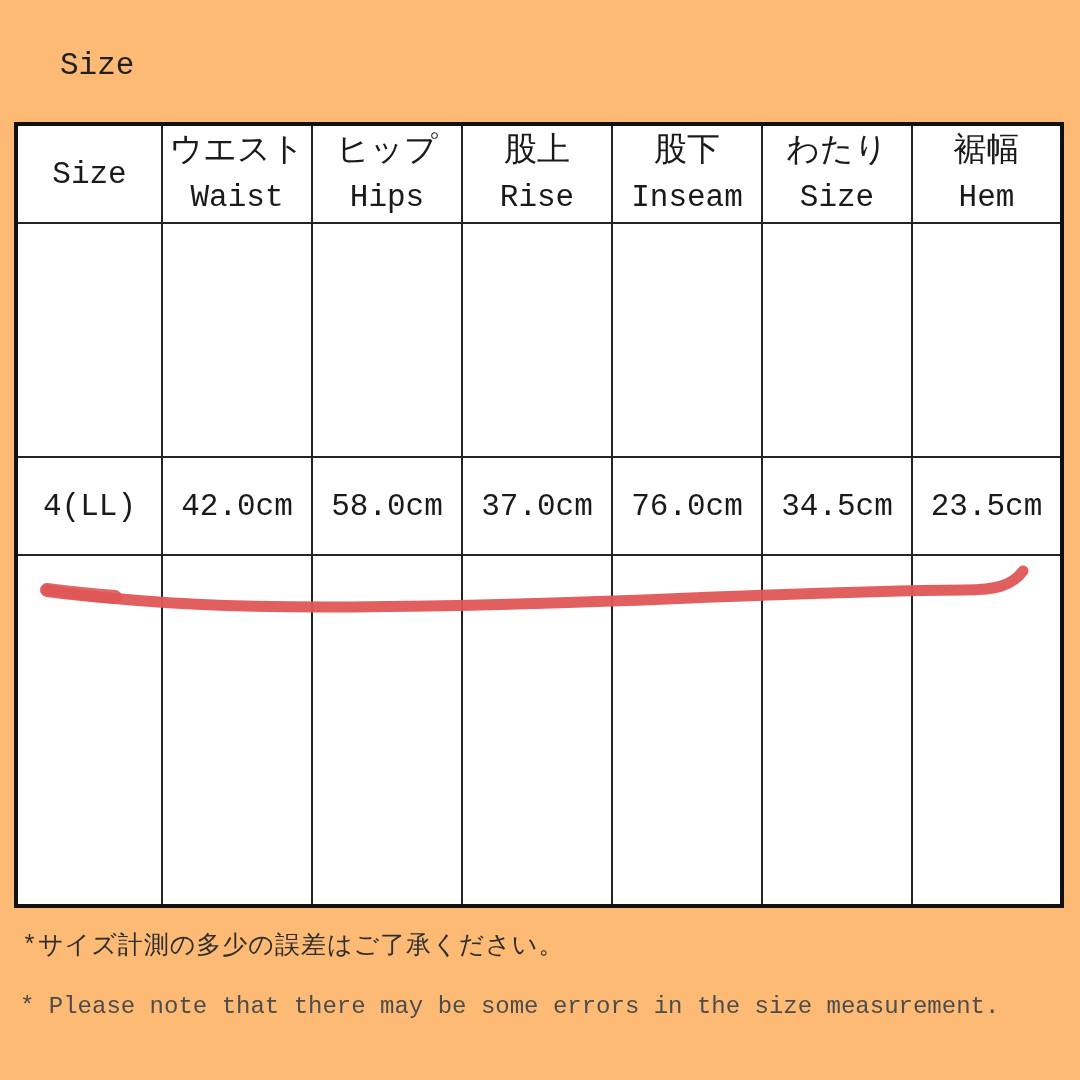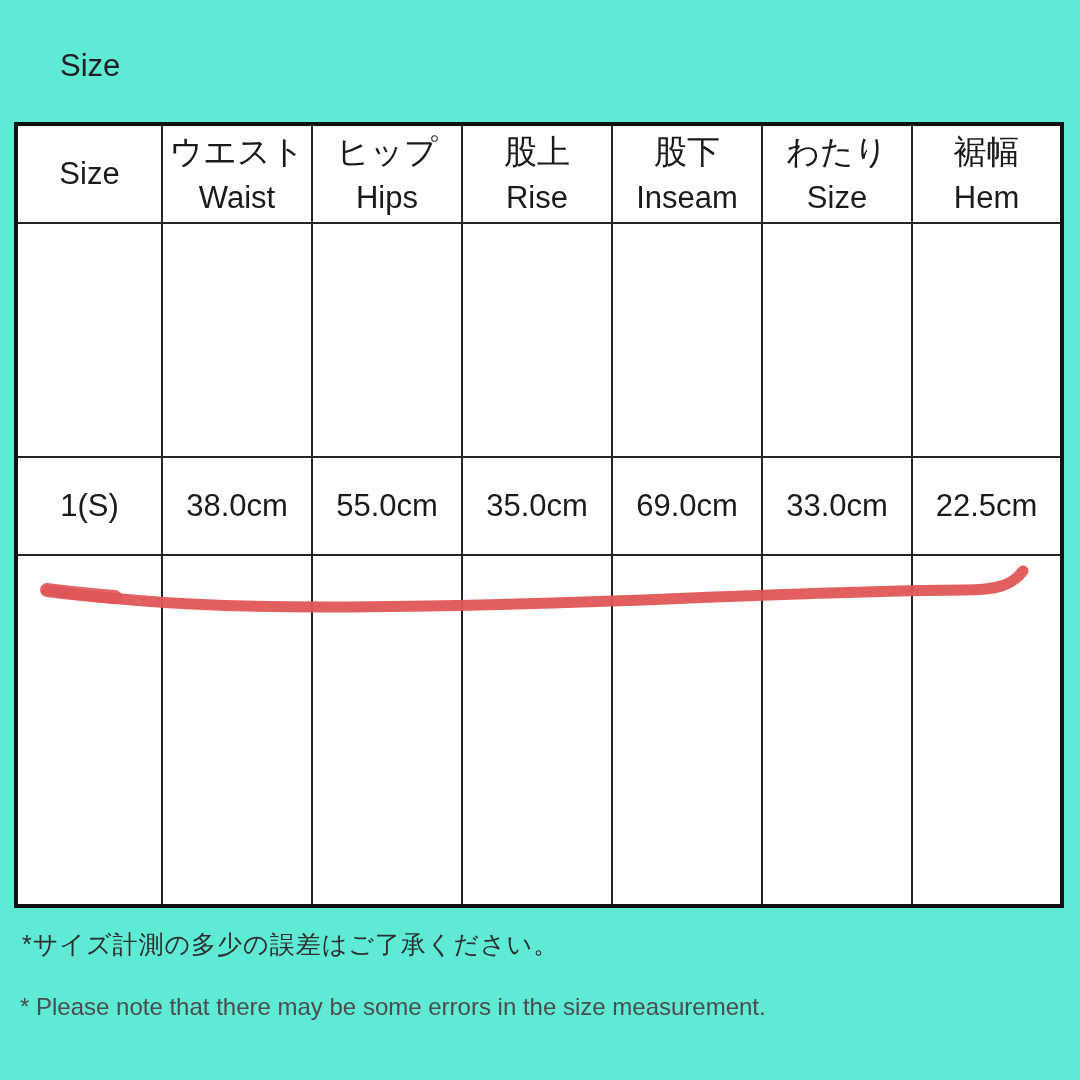--- a/index.html
+++ b/index.html
@@ -5,22 +5,23 @@
   html, body {
     margin: 0;
     padding: 0;
     background: #ffffff;
     font-family: "Liberation Sans", "DejaVu Sans", sans-serif;
   }
   .page {
     position: relative;
     width: 1080px;
     height: 1080px;
-    background: #5eead4;
+    background: #fdba74;
     overflow: hidden;
+    font-family: Liberation Mono, monospace;
   }
   .title {
     position: absolute;
     left: 60px;
     top: 48px;
     margin: 0;
     font-size: 31px;
     font-weight: 400;
     color: #1f1f1f;
   }
@@ -152,32 +153,32 @@
         <td class="slash"></td>
         <td class="slash"></td>
         <td class="slash"></td>
         <td class="slash"></td>
         <td class="slash"></td>
         <td class="slash"></td>
         <td class="slash"></td>
       </tr>
 
 
+
+
+
       <tr class="data-row">
-        <td>1(S)</td>
-        <td>38.0cm</td>
-        <td>55.0cm</td>
-        <td>35.0cm</td>
-        <td>69.0cm</td>
-        <td>33.0cm</td>
-        <td>22.5cm</td>
-      </tr>
-
-
-
+        <td>4(LL)</td>
+        <td>42.0cm</td>
+        <td>58.0cm</td>
+        <td>37.0cm</td>
+        <td>76.0cm</td>
+        <td>34.5cm</td>
+        <td>23.5cm</td>
+      </tr>
 
       <tr class="slash-row">
         <td class="slash"></td>
         <td class="slash"></td>
         <td class="slash"></td>
         <td class="slash"></td>
         <td class="slash"></td>
         <td class="slash"></td>
         <td class="slash"></td>
       </tr>

